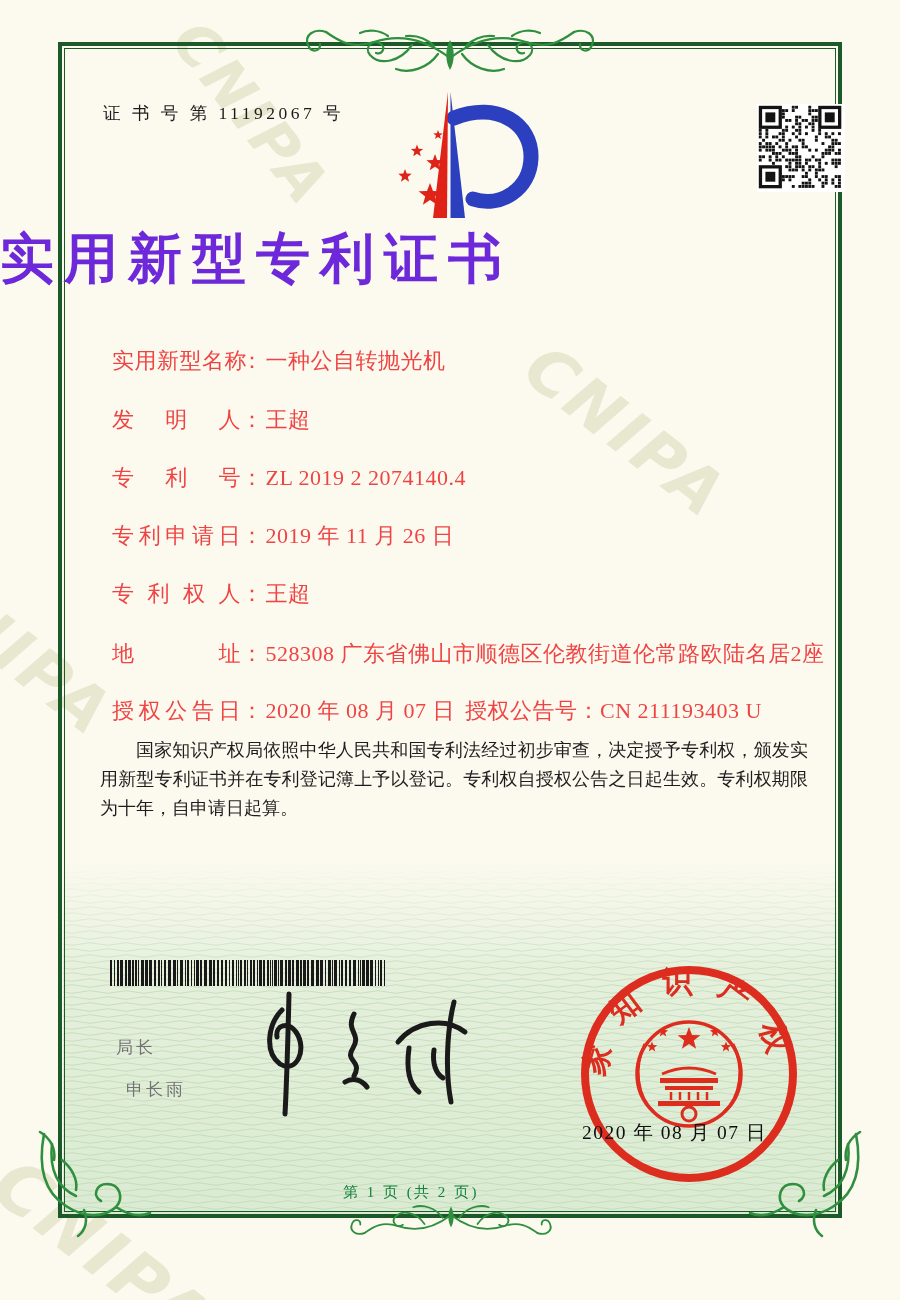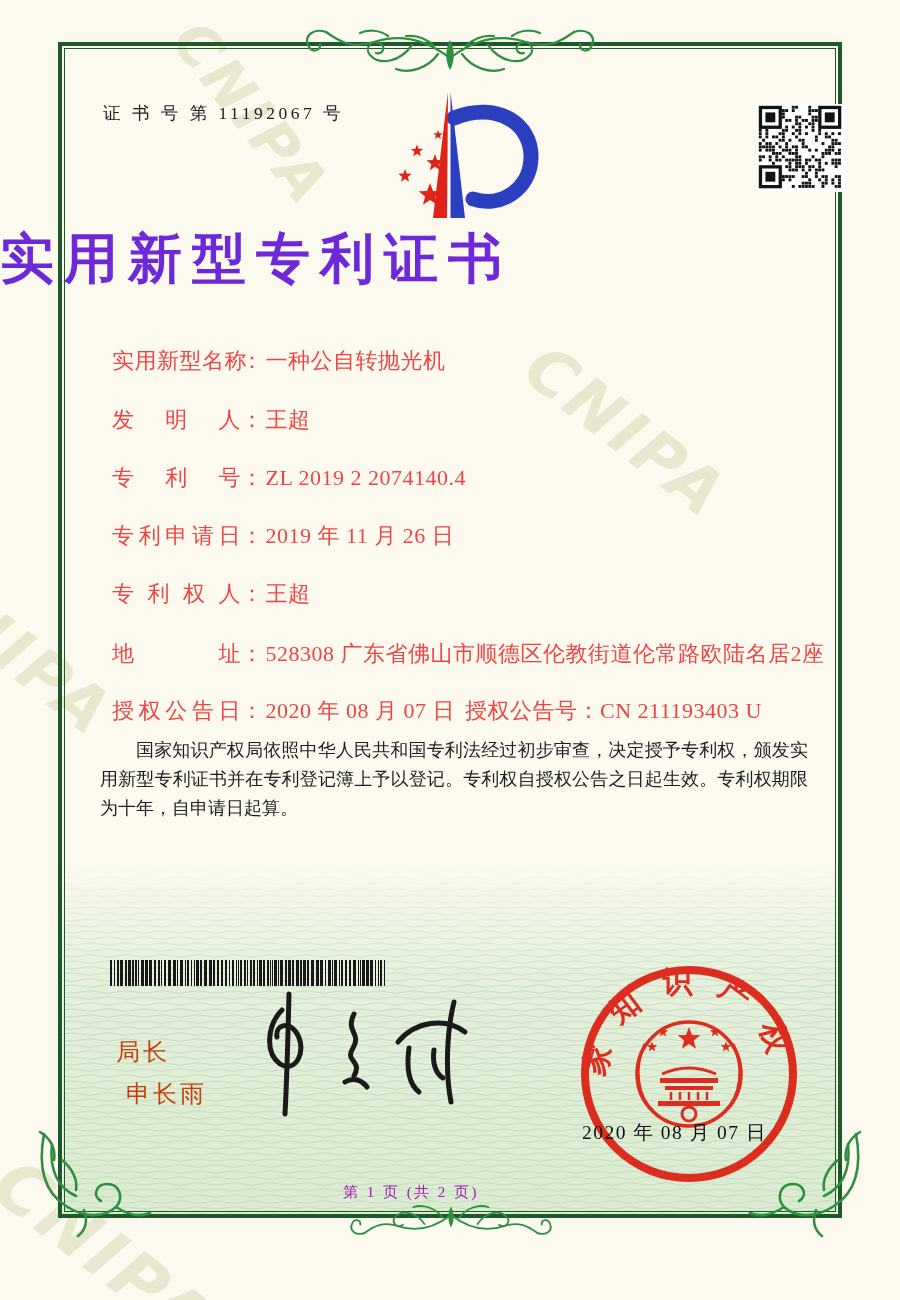--- a/index.html
+++ b/index.html
@@ -62,34 +62,34 @@
   .bodyp{
     position:absolute; left:100px; width:708px; z-index:5;
     font-size:18px; line-height:29px; color:#1d1d1d; text-indent:2em; text-align:justify;
   }
   #p1{top:736px;} #p2{top:823px;}
   
   #barcode-svg{position:absolute; left:110px; top:960px; z-index:5;}
   
   .official{
     position:absolute; left:116px; z-index:6;
-    font-family:"Liberation Sans", sans-serif; font-size:24px; letter-spacing:3px; color:#c2410c;
+    font-family:"Liberation Sans", sans-serif; font-size:17px; letter-spacing:3px; color:#737373;
   }
   #official-title{top:1036px;} #official-name{top:1078px;margin-left:10px;}
   #signature-svg{position:absolute; left:248px; top:988px; z-index:6;}
   
   #seal-svg{position:absolute; left:558px; top:958px; z-index:6; opacity:.95;}
   #sealdate{
     position:absolute; left:582px; top:1119px; z-index:7;
     font-size:19.5px; letter-spacing:1.5px; color:#0e0e0e; font-weight:500; white-space:nowrap;
   }
   
   #pageinfo{
     position:absolute; left:58px; top:1183px; width:706px; text-align:center; z-index:5;
-    font-size:15px; letter-spacing:2.5px; color:#a21caf;
+    font-size:15px; letter-spacing:2.5px; color:#15803d;
   }
   #contnote{
     position:absolute; left:0; top:1245px; width:100%; text-align:center; z-index:5;
     font-size:16.5px; letter-spacing:4px; color:#2a2a2a;
   }
 </style>
 </head>
 <body>
 
 <div id="page">

